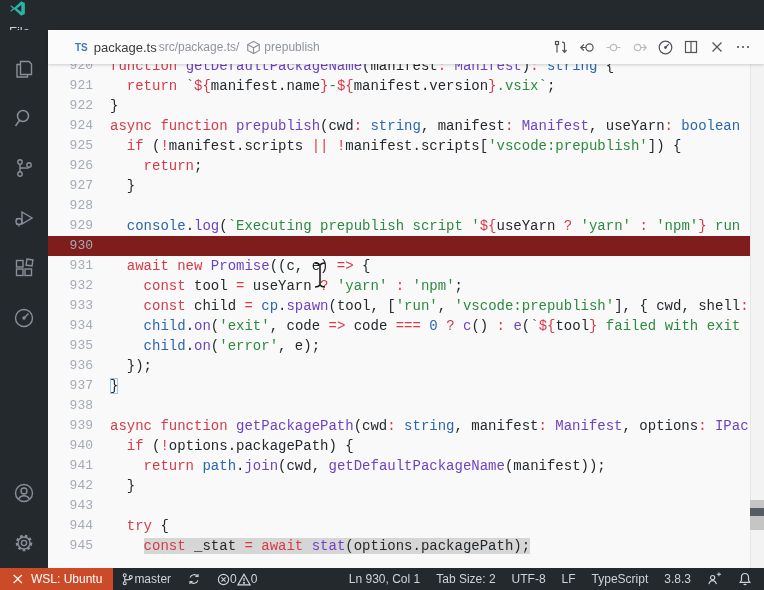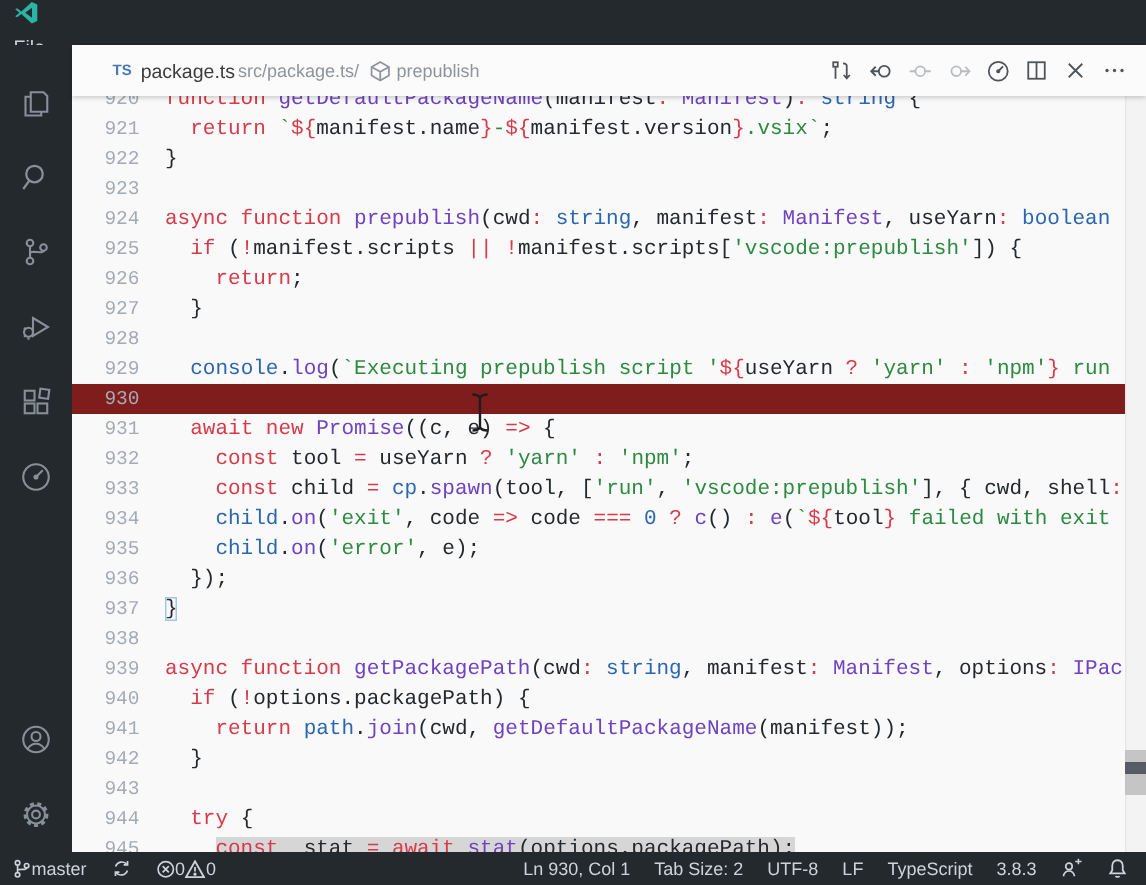--- a/index.html
+++ b/index.html
@@ -225,21 +225,20 @@
           </svg>
         </div>
       </div>
     </div>
 
     <div class="editor">
       <div class="lines">
             <div class="code-line"><span class="gutter-num">920</span><span class="code-text"><span class="tk-k">function </span><span class="tk-f">getDefaultPackageName</span><span class="tk-n">(</span><span class="tk-n">manifest</span><span class="tk-k">:</span><span class="tk-n"> </span><span class="tk-f">Manifest</span><span class="tk-n">)</span><span class="tk-k">:</span><span class="tk-b"> string</span><span class="tk-n"> {</span></span></div>
             <div class="code-line"><span class="gutter-num">921</span><span class="code-text"><span class="tk-n">  </span><span class="tk-k">return </span><span class="tk-g">`</span><span class="tk-k">${</span><span class="tk-n">manifest.name</span><span class="tk-k">}</span><span class="tk-g">-</span><span class="tk-k">${</span><span class="tk-n">manifest.version</span><span class="tk-k">}</span><span class="tk-g">.vsix`</span><span class="tk-n">;</span></span></div>
             <div class="code-line"><span class="gutter-num">922</span><span class="code-text"><span class="tk-n">}</span></span></div>
-            <div class="code-line"><span class="gutter-num">923</span><span class="code-text"></span></div>
             <div class="code-line"><span class="gutter-num">924</span><span class="code-text"><span class="tk-k">async function </span><span class="tk-f">prepublish</span><span class="tk-n">(cwd</span><span class="tk-k">:</span><span class="tk-b"> string</span><span class="tk-n">, manifest</span><span class="tk-k">:</span><span class="tk-f"> Manifest</span><span class="tk-n">, useYarn</span><span class="tk-k">:</span><span class="tk-b"> boolean</span></span></div>
             <div class="code-line"><span class="gutter-num">925</span><span class="code-text"><span class="tk-n">  </span><span class="tk-k">if</span><span class="tk-n"> (</span><span class="tk-k">!</span><span class="tk-n">manifest.scripts </span><span class="tk-k">||</span><span class="tk-n"> </span><span class="tk-k">!</span><span class="tk-n">manifest.scripts[</span><span class="tk-g">'vscode:prepublish'</span><span class="tk-n">]) {</span></span></div>
             <div class="code-line"><span class="gutter-num">926</span><span class="code-text"><span class="tk-n">    </span><span class="tk-k">return</span><span class="tk-n">;</span></span></div>
             <div class="code-line"><span class="gutter-num">927</span><span class="code-text"><span class="tk-n">  }</span></span></div>
             <div class="code-line"><span class="gutter-num">928</span><span class="code-text"></span></div>
             <div class="code-line"><span class="gutter-num">929</span><span class="code-text"><span class="tk-n">  </span><span class="tk-b">console</span><span class="tk-n">.</span><span class="tk-f">log</span><span class="tk-n">(</span><span class="tk-g">`Executing prepublish script '</span><span class="tk-k">${</span><span class="tk-n">useYarn </span><span class="tk-k">?</span><span class="tk-n"> </span><span class="tk-g">'yarn'</span><span class="tk-n"> </span><span class="tk-k">:</span><span class="tk-n"> </span><span class="tk-g">'npm'</span><span class="tk-k">}</span><span class="tk-g"> run</span></span></div>
             <div class="code-line current"><span class="gutter-num">930</span><span class="code-text"></span></div>
             <div class="code-line"><span class="gutter-num">931</span><span class="code-text"><span class="tk-n">  </span><span class="tk-k">await new </span><span class="tk-f">Promise</span><span class="tk-n">((c, e) </span><span class="tk-k">=&gt;</span><span class="tk-n"> {</span></span></div>
             <div class="code-line"><span class="gutter-num">932</span><span class="code-text"><span class="tk-n">    </span><span class="tk-k">const</span><span class="tk-n"> tool </span><span class="tk-k">=</span><span class="tk-n"> useYarn </span><span class="tk-k">?</span><span class="tk-n"> </span><span class="tk-g">'yarn'</span><span class="tk-n"> </span><span class="tk-k">:</span><span class="tk-n"> </span><span class="tk-g">'npm'</span><span class="tk-n">;</span></span></div>
             <div class="code-line"><span class="gutter-num">933</span><span class="code-text"><span class="tk-n">    </span><span class="tk-k">const</span><span class="tk-n"> child </span><span class="tk-k">=</span><span class="tk-n"> </span><span class="tk-b">cp</span><span class="tk-n">.</span><span class="tk-f">spawn</span><span class="tk-n">(tool, [</span><span class="tk-g">'run'</span><span class="tk-n">, </span><span class="tk-g">'vscode:prepublish'</span><span class="tk-n">], { cwd, shell</span><span class="tk-k">:</span></span></div>
@@ -260,20 +259,26 @@
       <div class="scroll-thumb"></div>
       <div class="scroll-mark"></div>
       <svg class="ibeam" viewBox="0 0 14 28" fill="none" stroke="currentColor" stroke-width="1.6">
         <path d="M2 2 C4.5 2 6 2.6 7 4 C8 2.6 9.5 2 12 2 M7 4 V24 M2 26 C4.5 26 6 25.4 7 24 C8 25.4 9.5 26 12 26"></path>
       </svg>
     </div>
   </div>
 </div>
 
 <div class="statusbar">
+  <div class="sb-item remote-badge">
+    <svg width="14" height="14" viewBox="0 0 16 16" fill="none" stroke="currentColor" stroke-width="1.4">
+      <path d="M3 3.5 L8 8 L3 12.5 M12.5 3.5 L7.5 8 L12.5 12.5"></path>
+    </svg>
+    <span>WSL: Ubuntu</span>
+  </div>
   <div class="sb-item">
     <svg width="13" height="14" viewBox="0 0 14 14" fill="none" stroke="currentColor" stroke-width="1.2">
       <circle cx="4" cy="3" r="1.6"></circle>
           <circle cx="4" cy="11.5" r="1.6"></circle>
           <circle cx="10.5" cy="5" r="1.6"></circle>
       <path d="M4 4.6 V9.9 M4 8.5 C4 6.8 10.5 8.6 10.5 6.6"></path>
     </svg>
     <span>master</span>
   </div>
   <div class="sb-item">

